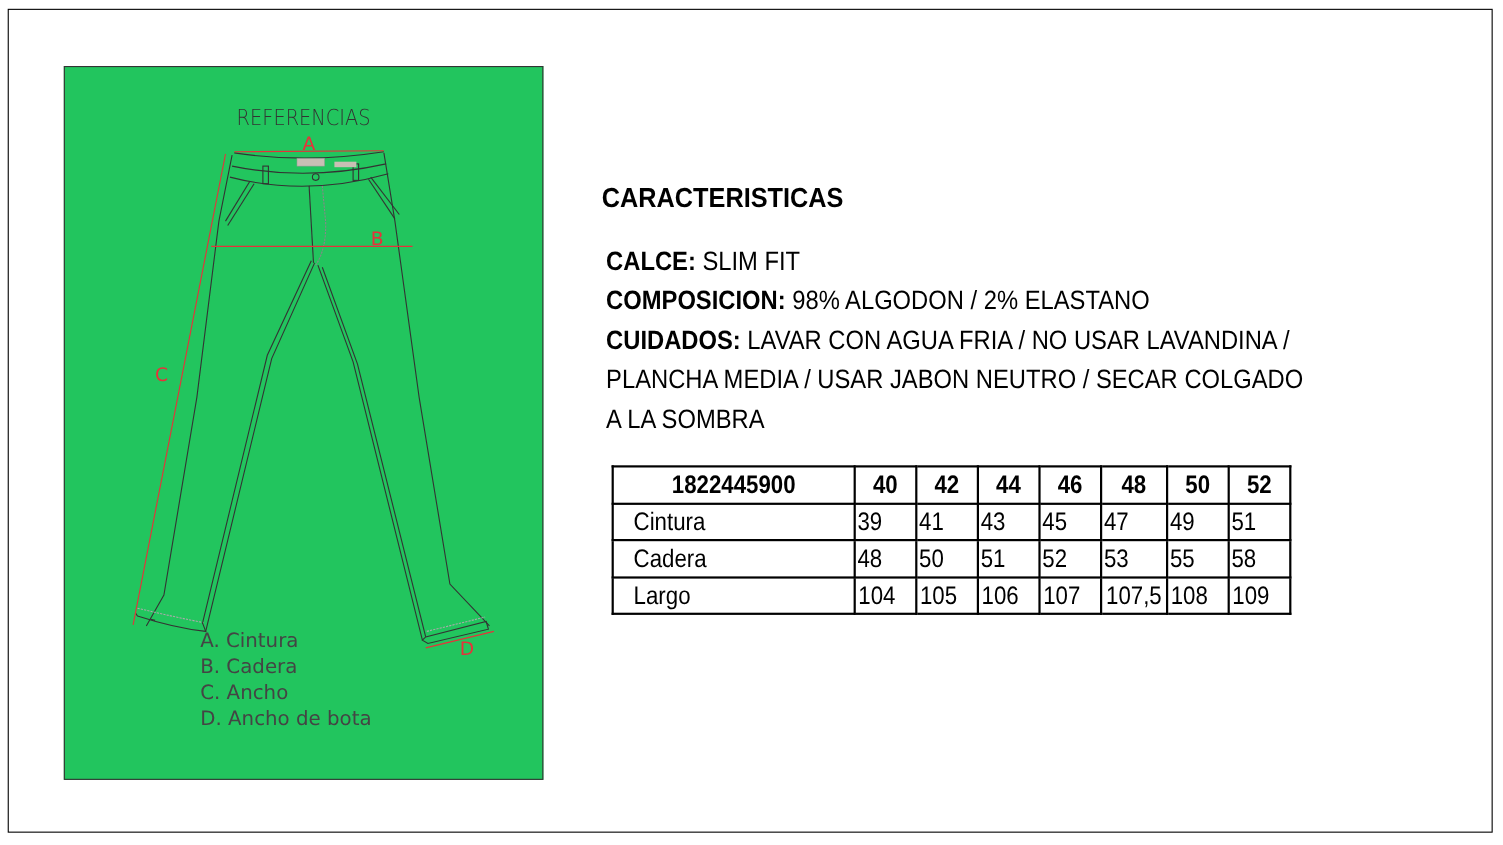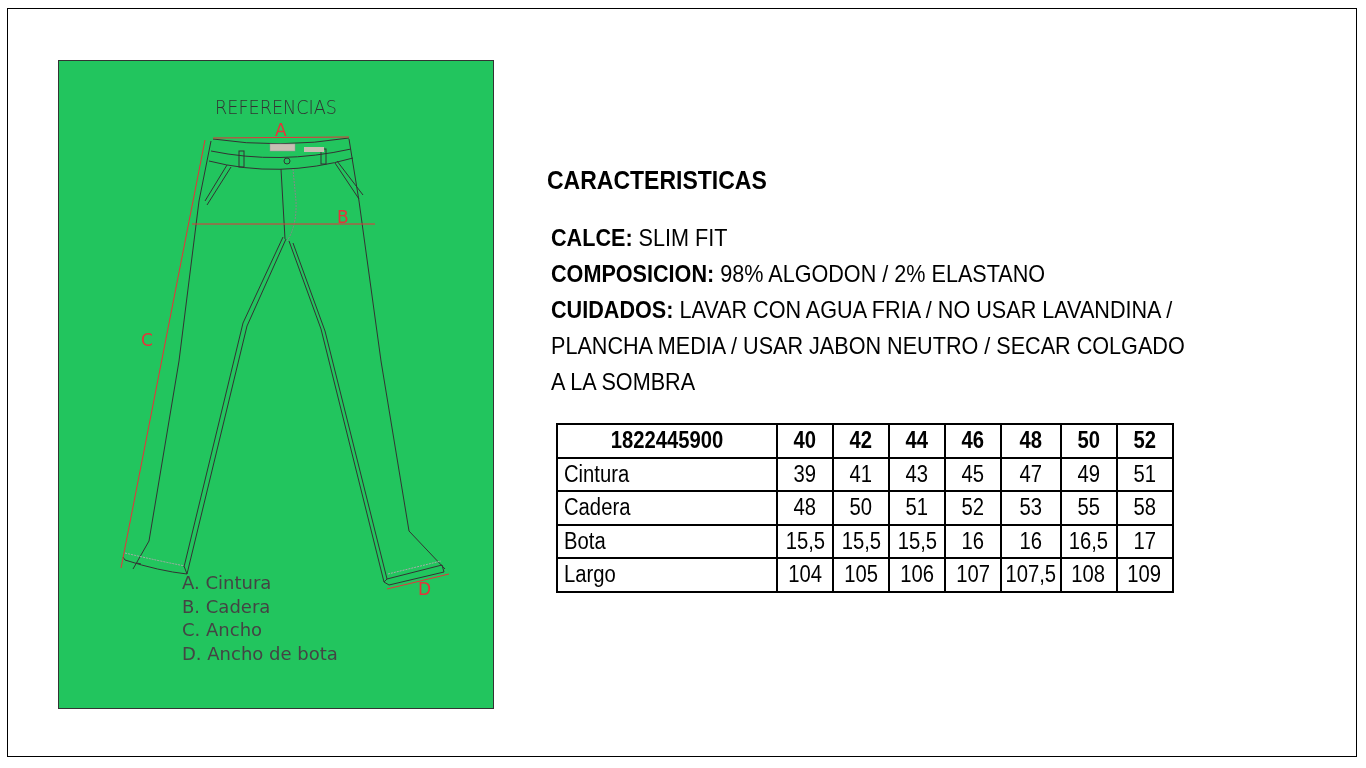--- a/index.html
+++ b/index.html
@@ -23,22 +23,22 @@
     .specs { position: absolute; left: 551px; top: 220px; font-size: 24px; line-height: 36px;
              transform: scaleX(0.9); transform-origin: left top; width: 770px; }
     .specs b { font-weight: bold; }
     .spec-line { white-space: nowrap; }
 
     table.sizes { position: absolute; left: 556px; top: 423px; border-collapse: collapse;
                   font-size: 23px; }
     table.sizes td, table.sizes th { border: 2px solid #000; height: 33.5px; padding: 0;
                                       box-sizing: border-box; }
     table.sizes th { font-weight: bold; text-align: center; border-radius: 15px; }
-    table.sizes td.num { text-align: center; }
-    table.sizes td.rowlbl { text-align: left; padding-left: 6px; }
+    table.sizes td.num { text-align: left; }
+    table.sizes td.rowlbl { text-align: left; padding-left: 18px; }
     .c0 { width: 220px; } .cn { width: 56px; }
     .sq { display: inline-block; transform: scaleX(0.88); }
   </style>
 </head>
 <body>
 
 <div class="frame"></div>
 
 <div class="panel">
   <div class="panel-title">REFERENCIAS</div>
@@ -140,30 +140,20 @@
     <td class="rowlbl"><span class="sq" style="transform-origin:left">Cadera</span></td>
     <td class="num"><span class="sq">48</span></td>
     <td class="num"><span class="sq">50</span></td>
     <td class="num"><span class="sq">51</span></td>
     <td class="num"><span class="sq">52</span></td>
     <td class="num"><span class="sq">53</span></td>
     <td class="num"><span class="sq">55</span></td>
     <td class="num"><span class="sq">58</span></td>
   </tr>
   <tr>
-    <td class="rowlbl"><span class="sq" style="transform-origin:left">Bota</span></td>
-    <td class="num"><span class="sq">15,5</span></td>
-    <td class="num"><span class="sq">15,5</span></td>
-    <td class="num"><span class="sq">15,5</span></td>
-    <td class="num"><span class="sq">16</span></td>
-    <td class="num"><span class="sq">16</span></td>
-    <td class="num"><span class="sq">16,5</span></td>
-    <td class="num"><span class="sq">17</span></td>
-  </tr>
-  <tr>
     <td class="rowlbl"><span class="sq" style="transform-origin:left">Largo</span></td>
     <td class="num"><span class="sq">104</span></td>
     <td class="num"><span class="sq">105</span></td>
     <td class="num"><span class="sq">106</span></td>
     <td class="num"><span class="sq">107</span></td>
     <td class="num"><span class="sq">107,5</span></td>
     <td class="num"><span class="sq">108</span></td>
     <td class="num"><span class="sq">109</span></td>
   </tr>
 </tbody>

